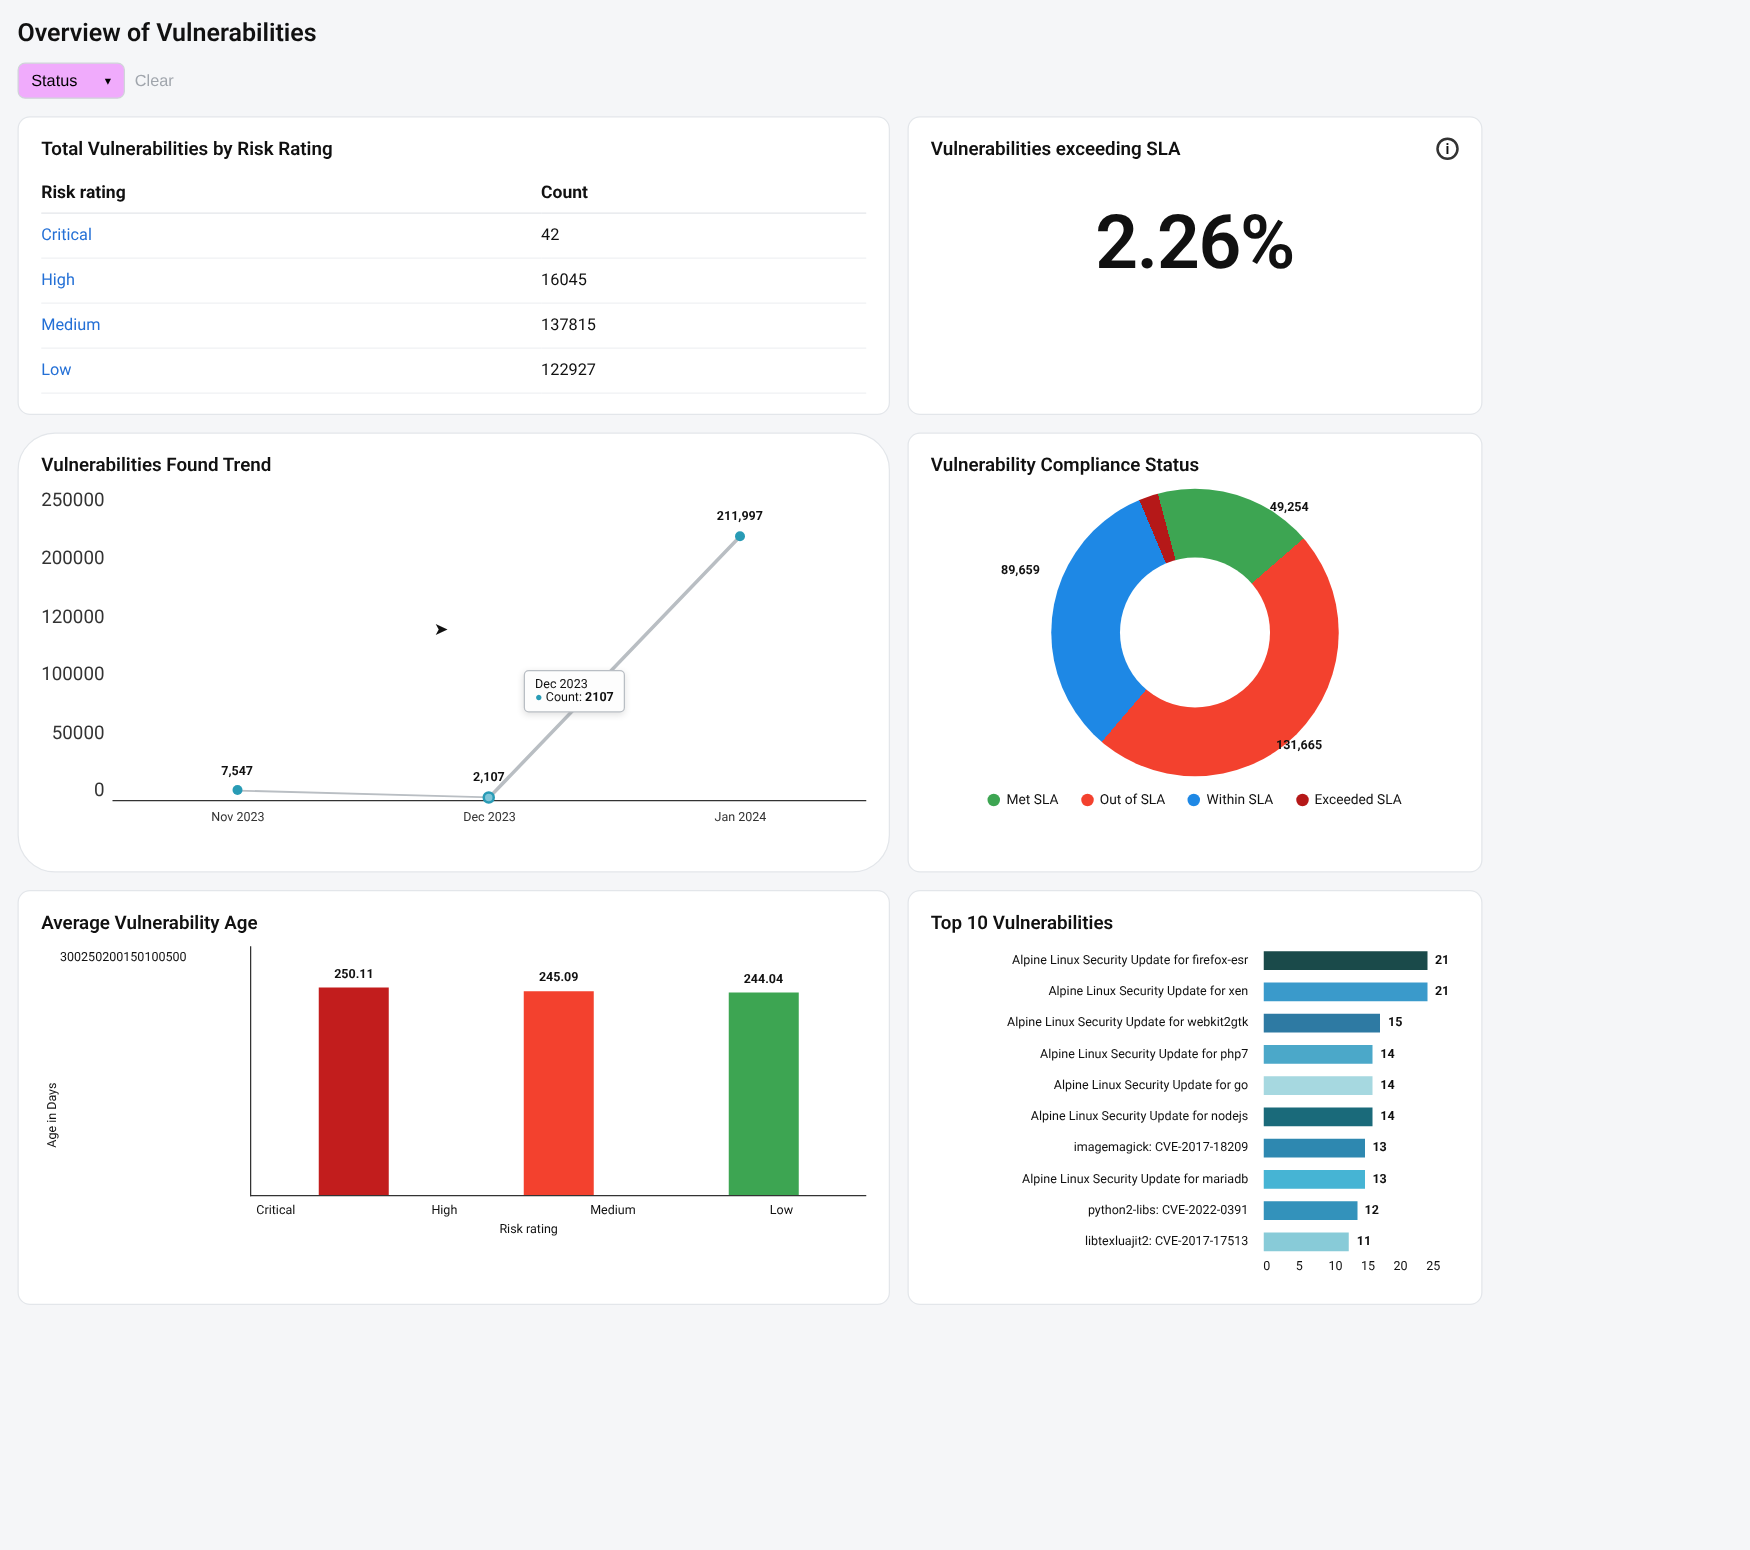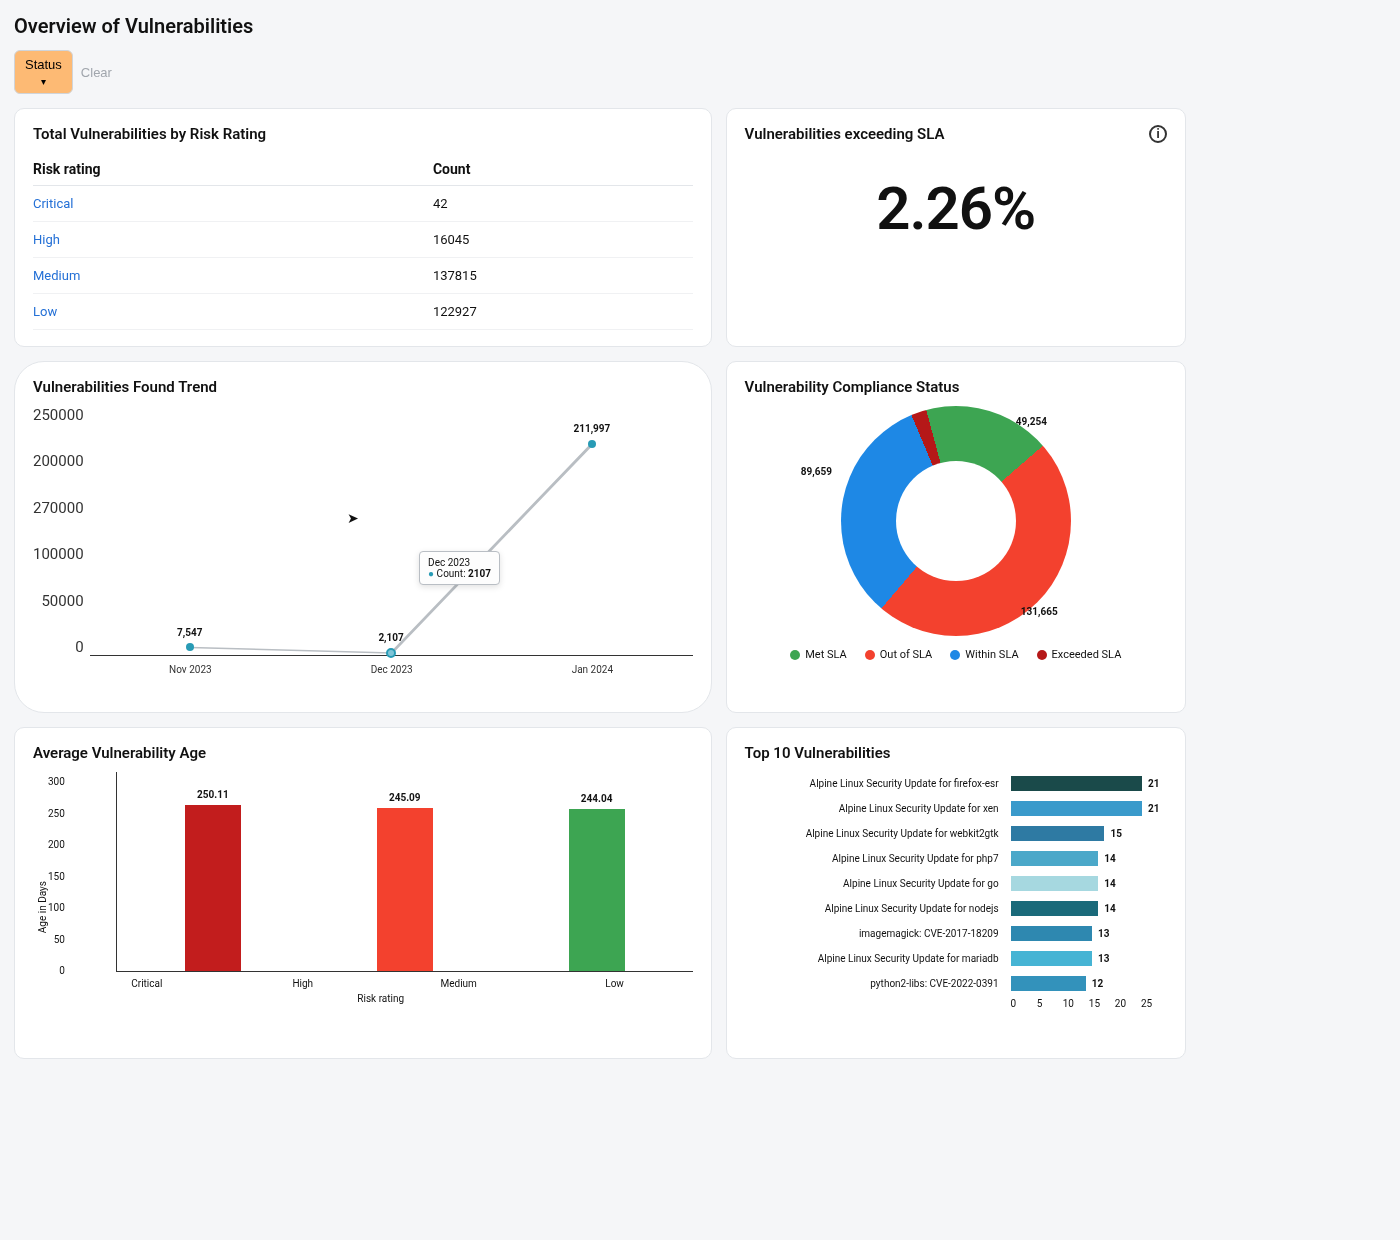--- a/index.html
+++ b/index.html
@@ -1,19 +1,19 @@
 <!DOCTYPE html>
 <html><head>
 <meta charset="utf-8">
 <style>
   * { box-sizing: border-box; margin: 0; padding: 0; }
   body { font-family: -apple-system, BlinkMacSystemFont, "Segoe UI", Roboto, sans-serif; background: #f5f6f8; color: #111; width: 1200px; padding: 14px; font-size: 14px; }
   h1.page-title { font-size: 20px; font-weight: 600; margin-bottom: 12px; }
   .filters { display: flex; gap: 8px; align-items: center; margin-bottom: 14px; }
-  .filter-btn { background: #fdba74; border: 1px solid #d0d4d9; border-radius: 6px; padding: 6px 10px; font-size: 13px; display:flex; align-items:center; gap:4px; cursor:pointer;flex-direction:column; }
+  .filter-btn { background: #f0abfc; border: 1px solid #d0d4d9; border-radius: 6px; padding: 6px 10px; font-size: 13px; display:flex; align-items:center; gap:22px; cursor:pointer; }
   .clear-btn { background: transparent; border: none; color: #a1a6ad; font-size: 13px; cursor: not-allowed; }
   .grid { display: grid; grid-template-columns: 1fr 1fr 1fr 1fr 1fr; gap: 14px; }
   .card { background: #fff; border: 1px solid #e3e6ea; border-radius: 10px; padding: 16px 18px; }
   .card-title { font-size: 15px; font-weight: 600; margin-bottom: 10px; display:flex; align-items:center; gap:8px;}
   .card.wide-3 { grid-column: span 3; }
   .card.wide-2 { grid-column: span 2; }
   table { width: 100%; border-collapse: collapse; }
   th { text-align: left; font-weight: 700; font-size: 14px; padding: 8px 0; border-bottom: 1px solid #e3e6ea; }
   td { padding: 10px 0; border-bottom: 1px solid #f0f1f3; font-size: 13px; }
   td a { color: #2470d6; text-decoration: none; }
@@ -30,21 +30,21 @@
   
   .donut-wrap { display:flex; flex-direction:column; align-items:center;}
   .donut { width:230px; height:230px; border-radius:50%; position:relative; }
   .donut::after { content:''; position:absolute; inset:55px; background:#fff; border-radius:50%; }
   .donut-label { position:absolute; font-size:10px; font-weight:700; }
   .legend-row { display:flex; gap:18px; justify-content:center; margin-top:12px; font-size:11px; flex-wrap:wrap;}
   .legend-item { display:flex; align-items:center; gap:5px;}
   .swatch { width:10px; height:10px; border-radius:50%; }
   
   .bar-chart { display:flex; height:270px; }
-  .bar-yaxis { display:flex; flex-direction:column; justify-content:space-between; height:200px; font-size:10px; text-align:right; padding-right:4px; margin-top:4px;}
+  .bar-yaxis { display:flex; justify-content:space-between; height:200px; font-size:10px; text-align:left; padding-right:4px; margin-top:4px;}
   .bar-plot { flex:1; position:relative; }
   .bar-area { display:flex; align-items:flex-end; justify-content:space-around; height:200px; border-bottom:1px solid #333; border-left:1px solid #333;margin-left:47px;}
   .bar { width:56px; position:relative;}
   .bar-val { position:absolute; top:-16px; width:100%; text-align:center; font-size:10px; font-weight:700;}
   .bar-xaxis { display:flex; justify-content:space-around; font-size:10px; margin-top:6px;}
   .axis-title { font-size:10px; text-align:center; margin-top:4px;}
   .y-axis-title { writing-mode: vertical-rl; transform: rotate(180deg); font-size:10px; align-self:center; padding-right:4px;}
   
   .hbar-row { display:flex; align-items:center; height:22px; gap:6px; margin-bottom:3px;}
   .hbar-label { width:260px; text-align:right; font-size:10px; padding-right:6px; white-space:nowrap;}
@@ -107,21 +107,21 @@
     </div>
     <div class="big-number">2.26%</div>
   </div>
 
   <div class="card wide-3" style="position:relative;border-radius:30px;">
     <div class="card-title">Vulnerabilities Found Trend</div>
     <div class="line-chart">
       <div class="yaxis" id="trend-yaxis">
           <div>250000</div>
           <div>200000</div>
-          <div>270000</div>
+          <div>120000</div>
           <div>100000</div>
           <div>50000</div>
           <div>0</div>
         </div>
       <div style="flex:1;">
         <div class="plot" id="trend-plot">
             <svg viewBox="0 0 100 100" preserveAspectRatio="none" style="position: absolute; inset: 0px; width: 100%; height: 100%;">
               <polyline points="16.6,96.9812 50,99.1572 83.3,15.2012" fill="none" stroke="#b9bec3" stroke-width="0.6"></polyline>
             </svg>
             <div class="pt" style="left: 16.6%; bottom: 3.0188%;"></div>
@@ -272,20 +272,27 @@
             <div class="hbar-val" style="left: calc(52% + 6px);">13</div>
           </div>
         </div>
         <div class="hbar-row">
           <div class="hbar-label">python2-libs: CVE-2022-0391</div>
           <div class="hbar-track">
             <div class="hbar-fill" style="width: 48%; background: rgb(51, 146, 187);"></div>
             <div class="hbar-val" style="left: calc(48% + 6px);">12</div>
           </div>
         </div>
+        <div class="hbar-row">
+          <div class="hbar-label">libtexluajit2: CVE-2017-17513</div>
+          <div class="hbar-track">
+            <div class="hbar-fill" style="width: 44%; background: rgb(136, 203, 216);"></div>
+            <div class="hbar-val" style="left: calc(44% + 6px);">11</div>
+          </div>
+        </div>
       </div>
     <div class="hbar-xaxis" id="top10-xaxis">
         <span>0</span>
         <span>5</span>
         <span>10</span>
         <span>15</span>
         <span>20</span>
         <span>25</span>
       </div>
   </div>

